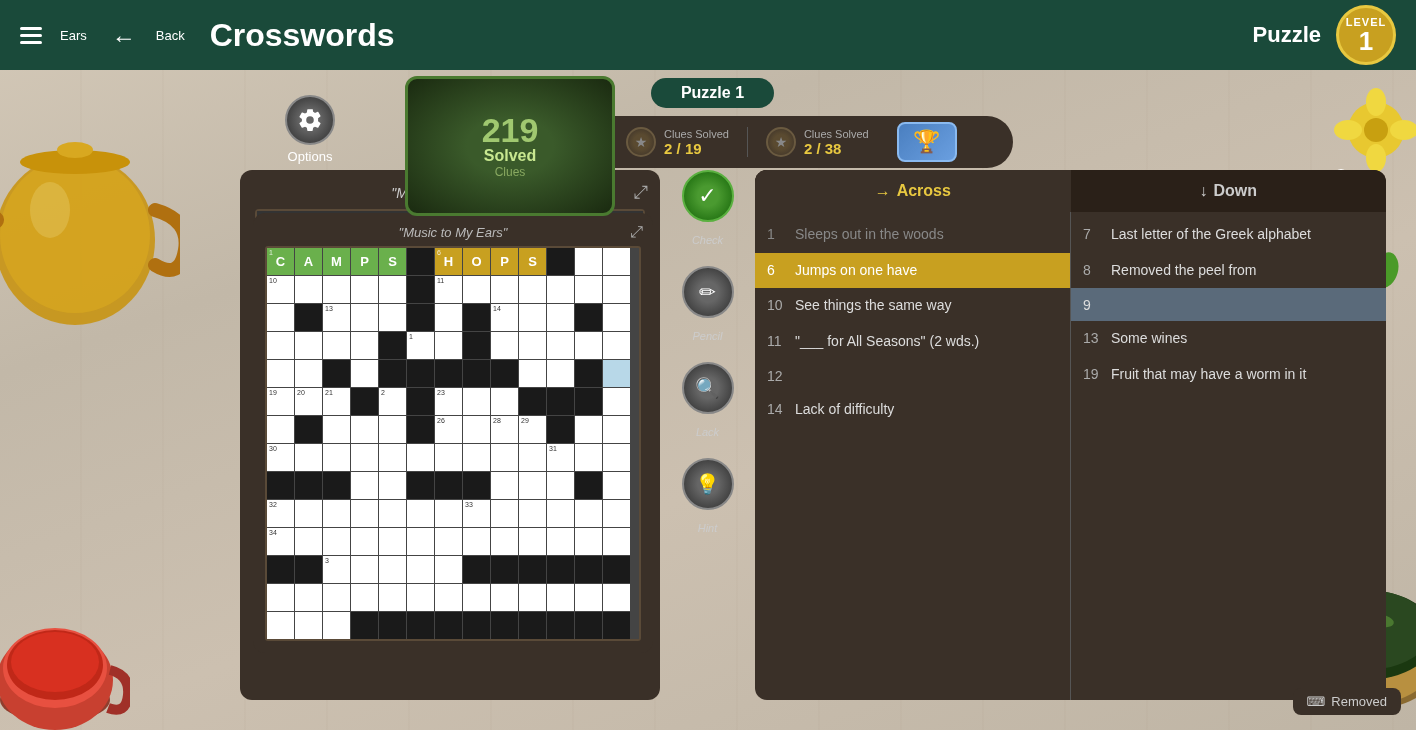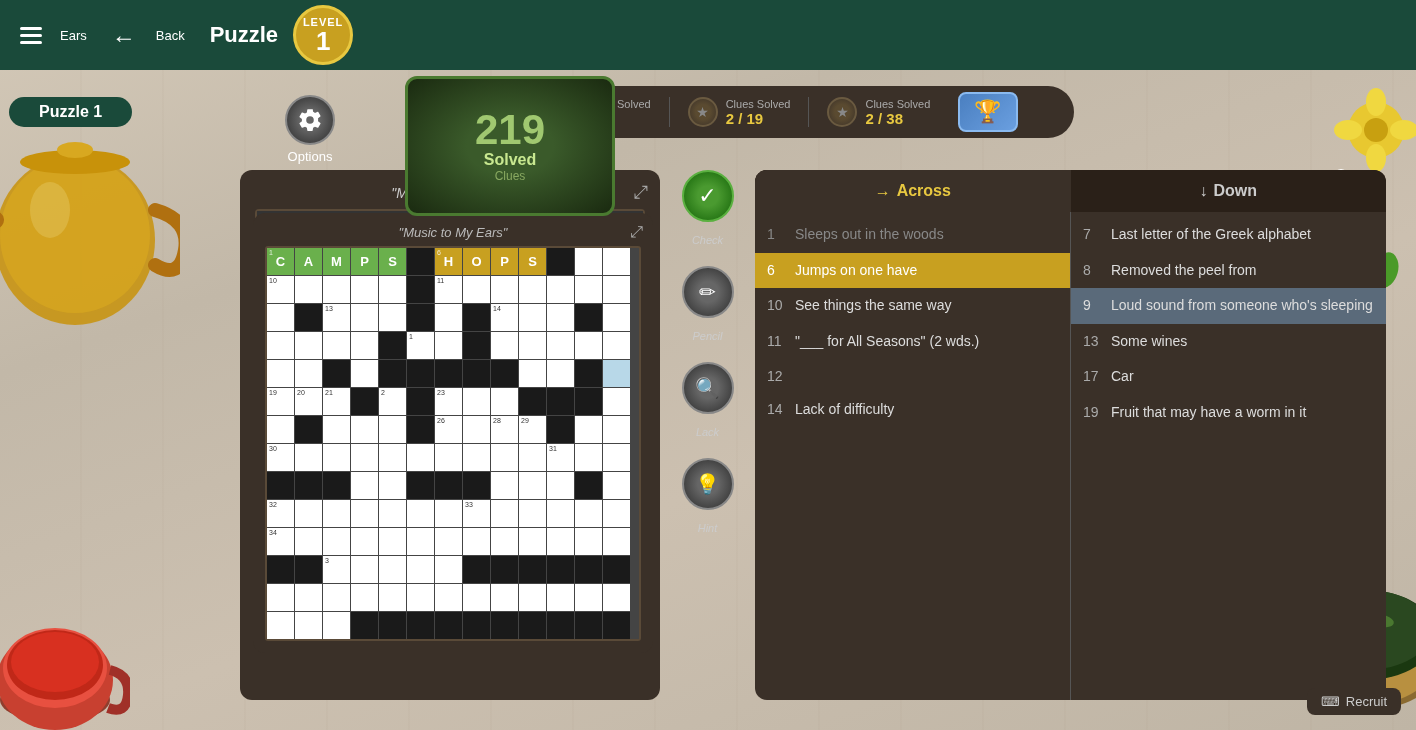--- a/index.html
+++ b/index.html
@@ -428,21 +428,21 @@
       display: flex;
       flex-direction: column;
       align-items: center;
       justify-content: center;
       border: 3px solid #4a7a30;
       z-index: 8;
       padding: 12px;
     }
     .solved-badge .solved-num {
       color: #a0c870;
-      font-size: 42px;
+      font-size: 34px;
       font-weight: bold;
       line-height: 1;
     }
     .solved-badge .solved-label {
       color: #c8e890;
       font-size: 16px;
       font-weight: bold;
     }
     .solved-badge .solved-sub {
       color: #88a860;
@@ -519,30 +519,31 @@
         <span></span>
     </div>
   </div>
   <span class="menu-label">Ears</span>
 
   <div class="header-back">
     <span class="arrow">←</span>
   </div>
   <span class="back-label" style="color:white;font-size:13px;margin-right:25px;">Back</span>
 
+  <h1 class="header-title">Crosswords</h1>
 
   <span class="header-recruit">Puzzle</span>
 
   <div class="level-badge">
     <span class="level-text">LEVEL</span>
     <span class="level-num">1</span>
   </div>
 </div>
 
-<div style="position:absolute; top:78px; left:9px; right:0; z-index:6; display:flex; flex-direction:row; align-items:center;">
+<div style="position:absolute; top:78px; left:9px; right:0; z-index:6; display:flex; flex-direction:column; align-items:center;">
   <div class="puzzle-title-pill">Puzzle 1</div>
   <div class="puzzle-scores-row">
 
     <div class="score-item">
       <div class="score-star">
         <span class="star-icon">★</span>
       </div>
       <div class="score-text">
         <span class="score-label">Clues Solved</span>
         <span class="score-value">2 / 9</span>
@@ -684,46 +685,41 @@
           <span class="clue-text">Last letter of the Greek alphabet</span>
         </div>
 
         <div class="clue-item">
           <span class="clue-num">8</span>
           <span class="clue-text">Removed the peel from</span>
         </div>
 
         <div class="clue-item selected-light">
           <span class="clue-num" style="color:#ddd;">9</span>
-          <span class="clue-text">Loud sound from someone who's sleeping</span>
         </div>
 
         <div class="clue-item">
           <span class="clue-num">13</span>
           <span class="clue-text">Some wines</span>
         </div>
 
-        <div class="clue-item">
-          <span class="clue-num">17</span>
-          <span class="clue-text">Car</span>
-        </div>
 
         <div class="clue-item">
           <span class="clue-num">19</span>
           <span class="clue-text">Fruit that may have a worm in it</span>
         </div>
 
       </div>
     </div>
   </div>
 </div>
 
 <div class="keyboard-btn">
   <span>⌨</span>
-  <span>Recruit</span>
+  <span>Removed</span>
 </div>
 
 <div style="position:absolute; top:213px; left:253px; z-index:7; background:#3a3028; border-radius:12px; padding:12px; width:400px;">
   <div style="color:#bbb; font-size:13px; text-align:center; margin-bottom:6px; font-style:italic;">"Music to My Ears"</div>
   <span style="position:absolute; top:10px; right:10px; color:#aaa; font-size:16px; cursor:pointer;">⤢</span>
 
   <div style="background:#5a4a38; padding:2px; border-radius:3px;">
 
     <div id="cw-grid" style="display:grid; grid-template-columns:repeat(13,27px); grid-template-rows:repeat(14,27px); gap:1px; background:#444;">
     <div style="background: rgb(106, 176, 76); position: relative; display: flex; align-items: center; justify-content: center;">

